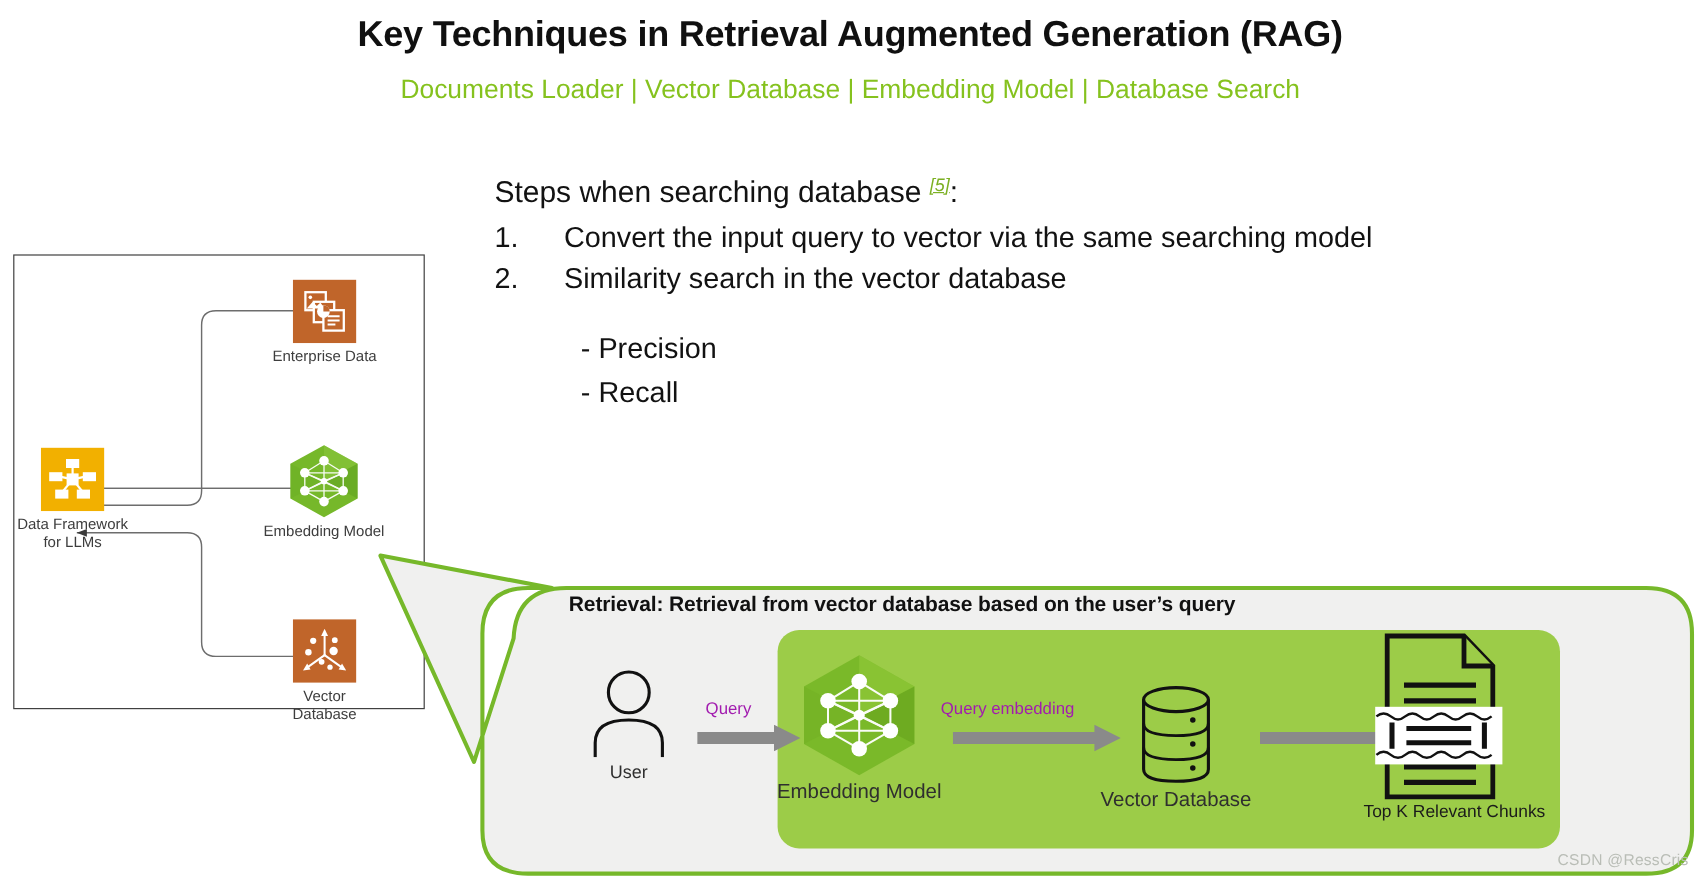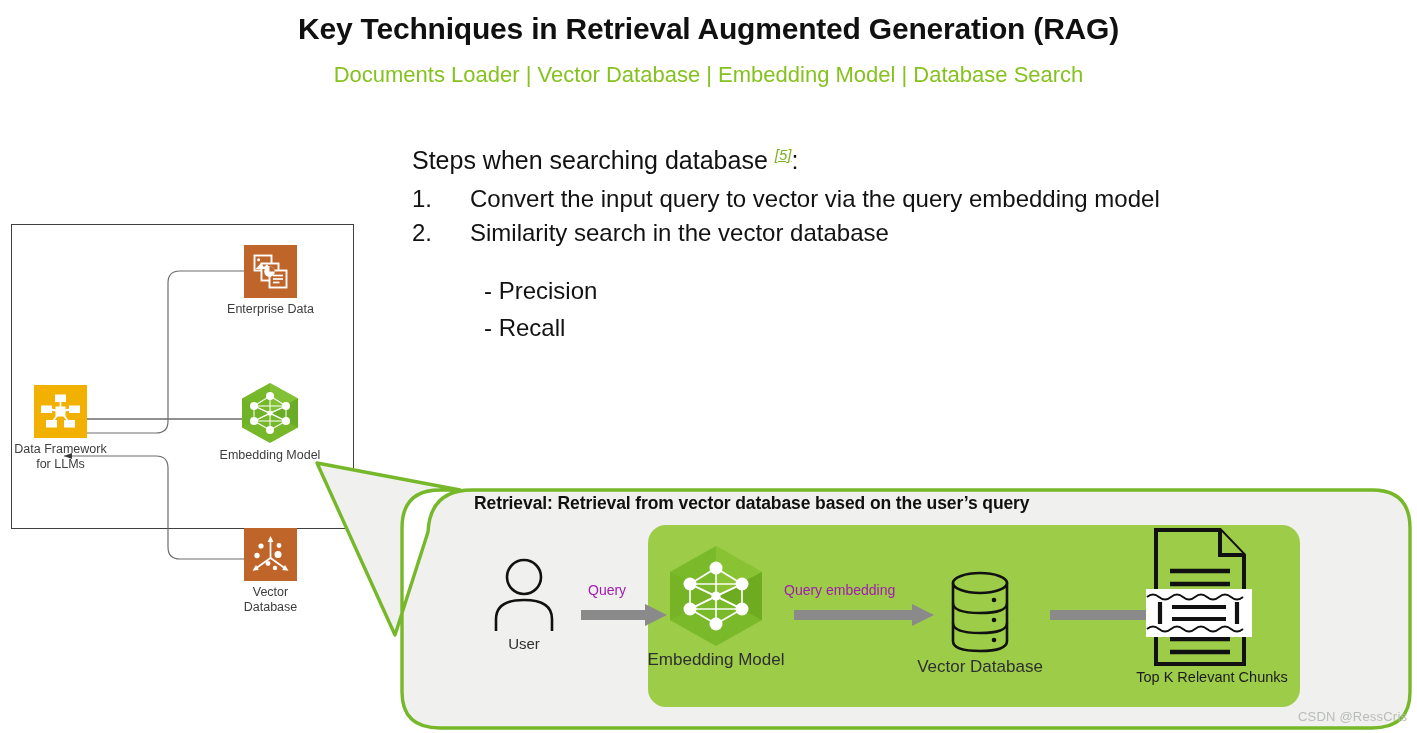--- a/index.html
+++ b/index.html
@@ -40,23 +40,23 @@
     font-size: 22px;
     font-weight: normal;
     color: #85c21e;
     letter-spacing: 0px;
   }
 
   
   .left-panel {
     position: absolute;
     left: 11px;
-    top: 224px;
+    top: 212px;
     width: 343px;
-    height: 305px;
+    height: 379px;
     border: 1.6px solid #404040;
     background: #ffffff;
     box-sizing: border-box;
   }
   .lp-svg { position: absolute; left: 0; top: 0; }
 
   .node { position: absolute; }
   .node .tile {
     width: 53px;
     height: 53px;
@@ -311,21 +311,21 @@
       </div>
     </div>
   </div>
 
   <div class="steps-head">
     <span>Steps when searching database</span>
     <span class="cite">[5]</span><span>:</span>
   </div>
 
   <div class="step-row" style="top:185px;">
-    <span class="num">1.</span><span>Convert the input query to vector via the query embedding model</span>
+    <span class="num">1.</span><span>Convert the input query to vector via the same searching model</span>
   </div>
   <div class="step-row" style="top:219px;">
     <span class="num">2.</span><span>Similarity search in the vector database</span>
   </div>
 
   <div class="sub-row" style="top:277px;">- Precision</div>
   <div class="sub-row" style="top:314px;">- Recall</div>
 
   <div class="callout-wrap">
 

